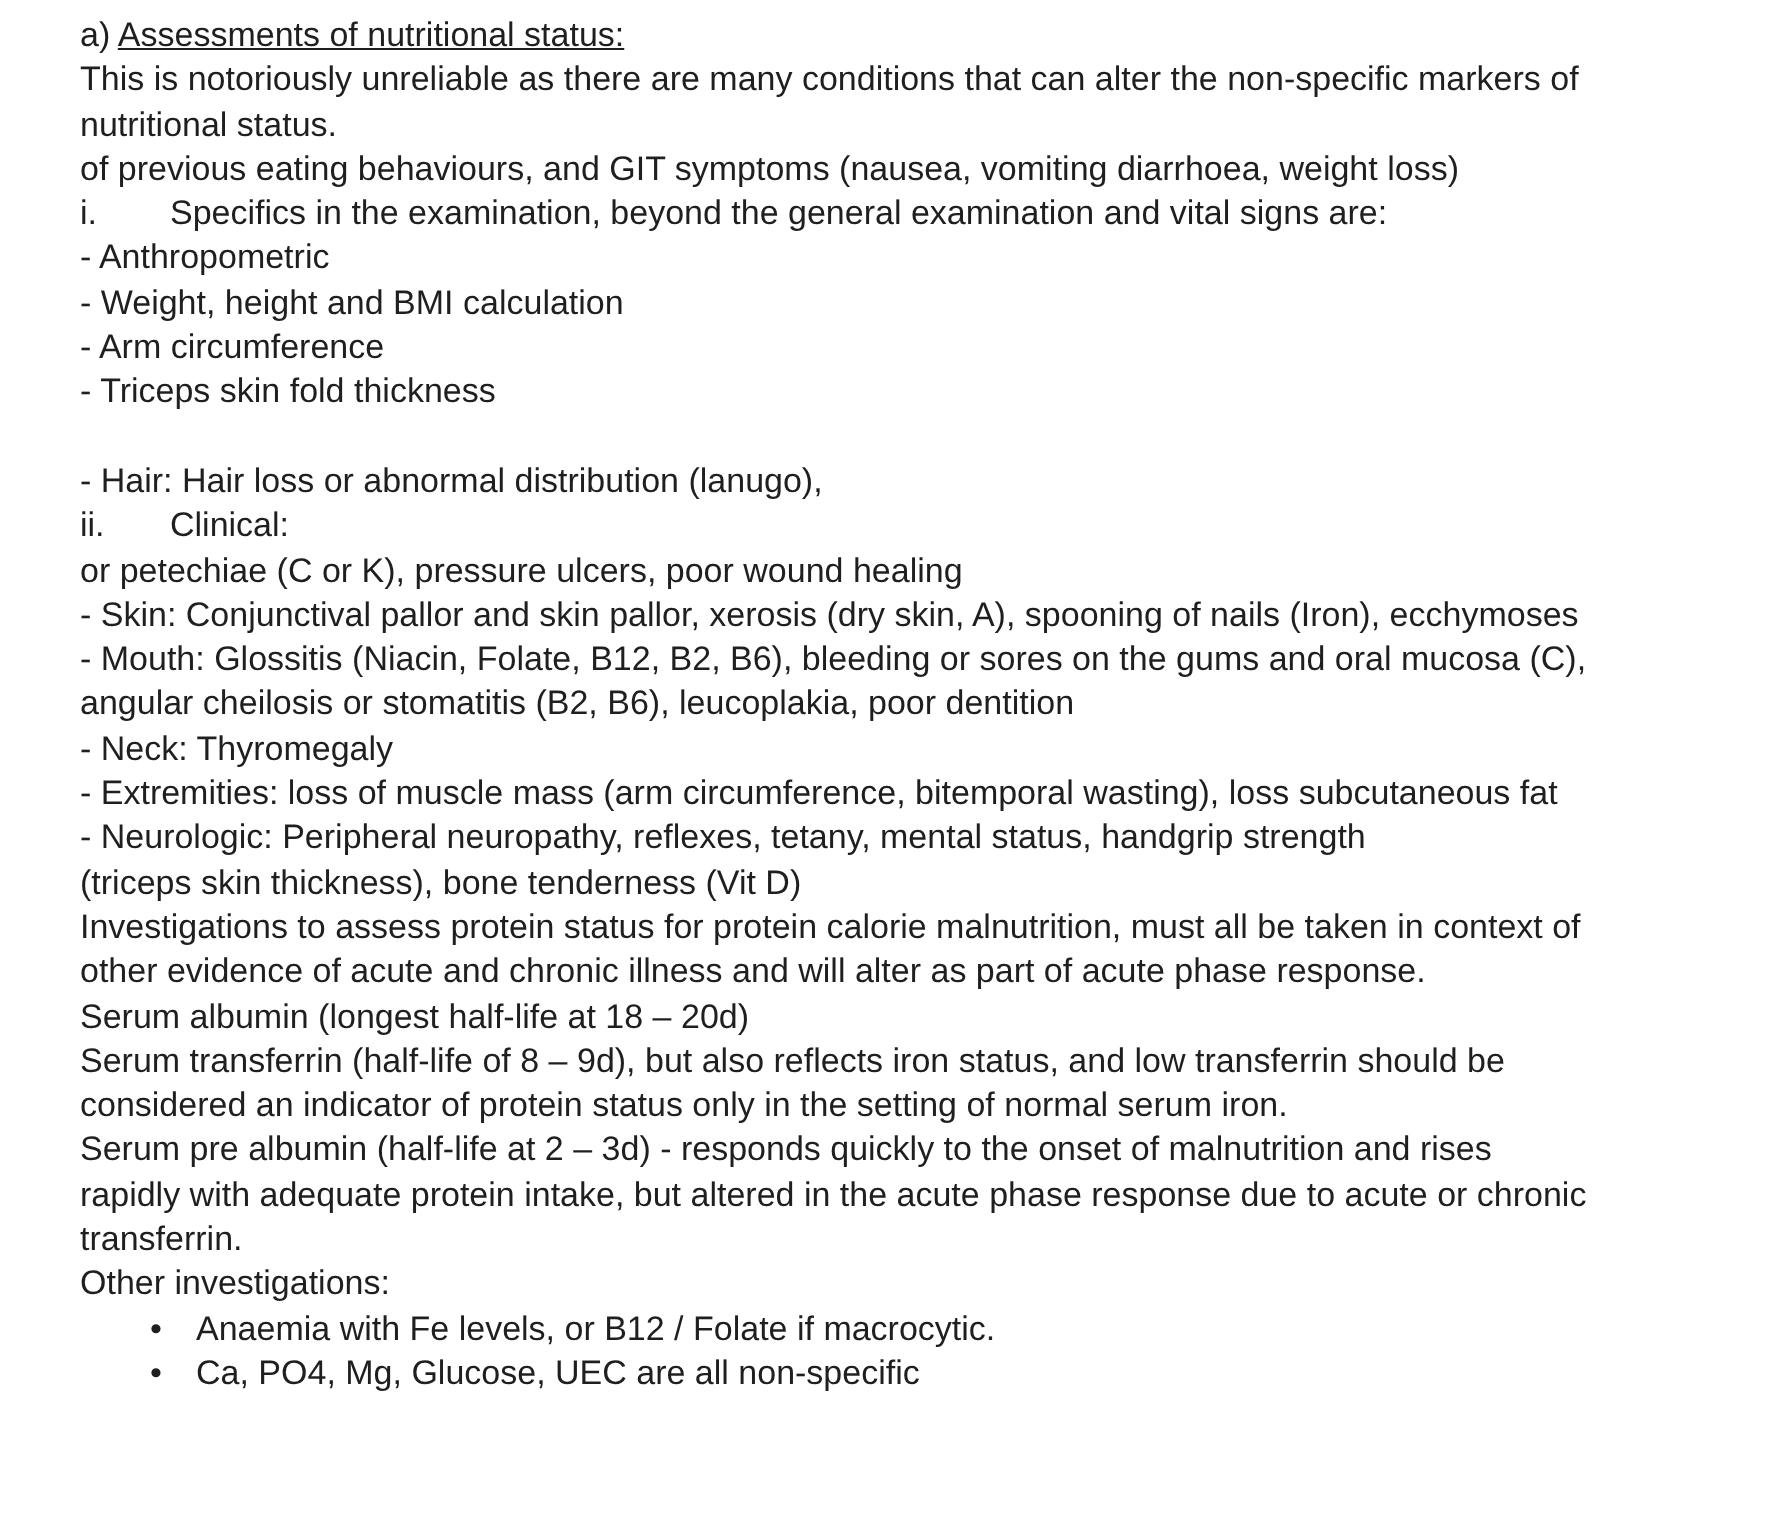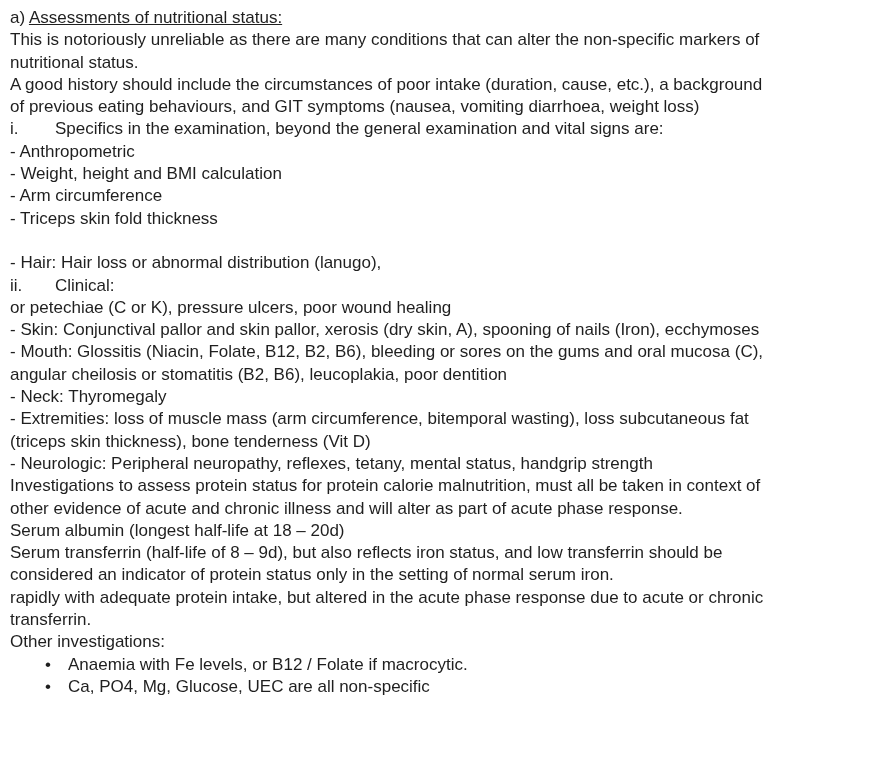--- a/index.html
+++ b/index.html
@@ -16,20 +16,21 @@
     font-family: "Liberation Sans", "DejaVu Sans", sans-serif;
     font-size: 17px;
     line-height: 22.3px;
     color: #1f1f1f;
     padding: 7px 8px 0 10px;
     -webkit-font-smoothing: antialiased;
   }
   .line {
     white-space: pre;
     height: 22.3px;
+    margin-left: 30px;
   }
   .underlined {
     text-decoration: underline;
   }
   .num-marker {
     display: inline-block;
     width: 45px;
   }
   .bullet-glyph {
     display: inline-block;
@@ -39,42 +40,42 @@
   }
 </style>
 </head>
 <body>
 
 <div class="doc">
   <div id="doc-lines">
       <div class="line"><span>a) </span><span class="underlined">Assessments of nutritional status:</span></div>
       <div class="line">This is notoriously unreliable as there are many conditions that can alter the non-specific markers of</div>
       <div class="line">nutritional status.</div>
-      <div class="line">A good history should include the circumstances of poor intake (duration, cause, etc.), a background</div>
       <div class="line">of previous eating behaviours, and GIT symptoms (nausea, vomiting diarrhoea, weight loss)</div>
       <div class="line"><span class="num-marker">i.</span><span>Specifics in the examination, beyond the general examination and vital signs are:</span></div>
       <div class="line">- Anthropometric</div>
       <div class="line">- Weight, height and BMI calculation</div>
       <div class="line">- Arm circumference</div>
       <div class="line">- Triceps skin fold thickness</div>
       <div class="line"></div>
       <div class="line">- Hair: Hair loss or abnormal distribution (lanugo),</div>
       <div class="line"><span class="num-marker">ii.</span><span>Clinical:</span></div>
       <div class="line">or petechiae (C or K), pressure ulcers, poor wound healing</div>
       <div class="line">- Skin: Conjunctival pallor and skin pallor, xerosis (dry skin, A), spooning of nails (Iron), ecchymoses</div>
       <div class="line">- Mouth: Glossitis (Niacin, Folate, B12, B2, B6), bleeding or sores on the gums and oral mucosa (C),</div>
       <div class="line">angular cheilosis or stomatitis (B2, B6), leucoplakia, poor dentition</div>
       <div class="line">- Neck: Thyromegaly</div>
       <div class="line">- Extremities: loss of muscle mass (arm circumference, bitemporal wasting), loss subcutaneous fat</div>
+      <div class="line">- Neurologic: Peripheral neuropathy, reflexes, tetany, mental status, handgrip strength</div>
       <div class="line">(triceps skin thickness), bone tenderness (Vit D)</div>
-      <div class="line">- Neurologic: Peripheral neuropathy, reflexes, tetany, mental status, handgrip strength</div>
       <div class="line">Investigations to assess protein status for protein calorie malnutrition, must all be taken in context of</div>
       <div class="line">other evidence of acute and chronic illness and will alter as part of acute phase response.</div>
       <div class="line">Serum albumin (longest half-life at 18 – 20d)</div>
       <div class="line">Serum transferrin (half-life of 8 – 9d), but also reflects iron status, and low transferrin should be</div>
       <div class="line">considered an indicator of protein status only in the setting of normal serum iron.</div>
+      <div class="line">Serum pre albumin (half-life at 2 – 3d) - responds quickly to the onset of malnutrition and rises</div>
       <div class="line">rapidly with adequate protein intake, but altered in the acute phase response due to acute or chronic</div>
       <div class="line">transferrin.</div>
       <div class="line">Other investigations:</div>
       <div class="line"><span class="bullet-glyph">•</span><span>Anaemia with Fe levels, or B12 / Folate if macrocytic.</span></div>
       <div class="line"><span class="bullet-glyph">•</span><span>Ca, PO4, Mg, Glucose, UEC are all non-specific</span></div>
     </div>
 </div>
 
 </body></html>

